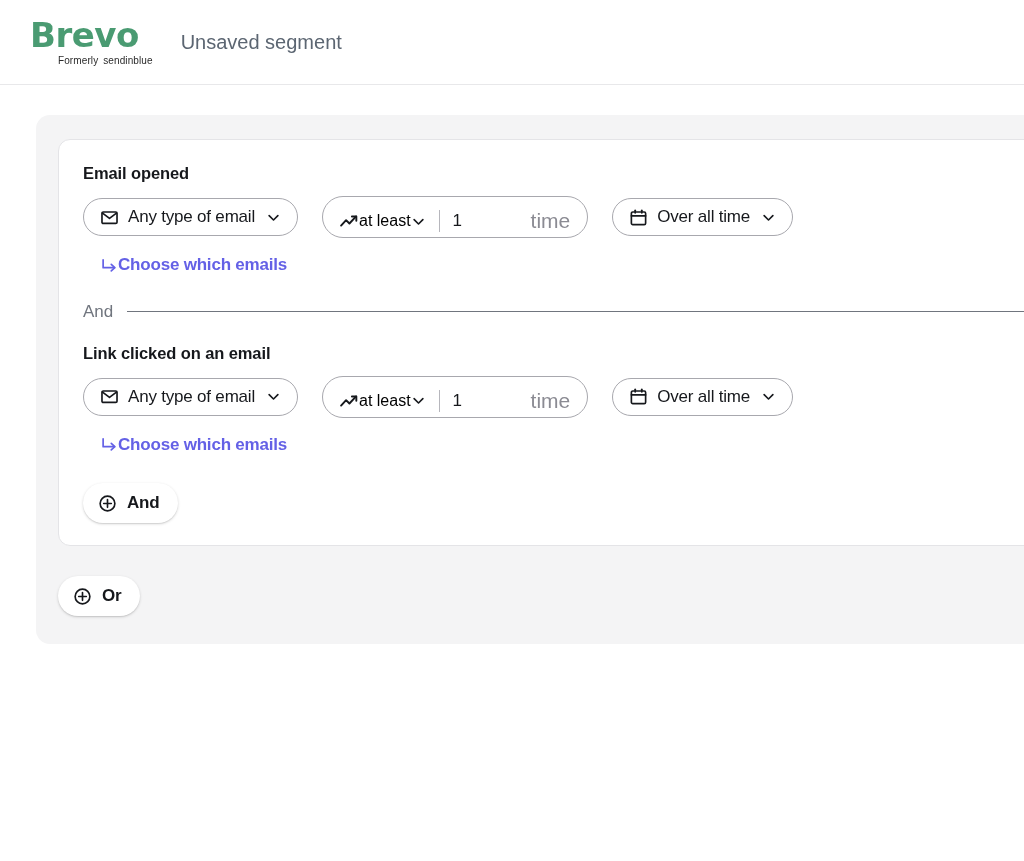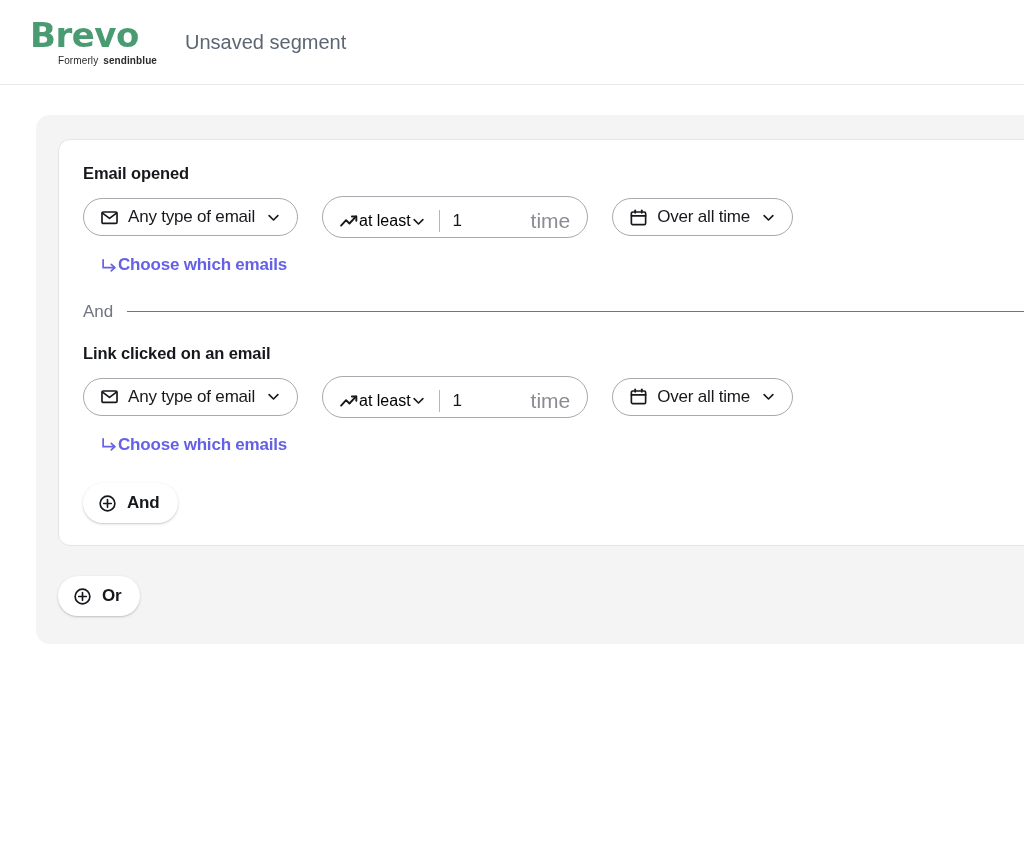--- a/index.html
+++ b/index.html
@@ -32,21 +32,21 @@
   }
   .brand-sub {
     margin-top: 3px;
     font-size: 10px;
     color: #2b2b2b;
     letter-spacing: 0.1px;
     display: flex;
     gap: 5px;
     padding-left: 28px;
   }
-  .brand-sub .b { font-weight: 700; }
+  .brand-sub .b { font-weight: 400; }
   .topbar-title {
     margin-left: 28px;
     font-size: 20px;
     color: #5c6672;
     font-weight: 400;
   }
 
   
   .page { padding: 0 0 0 0; }
   .page-title {

